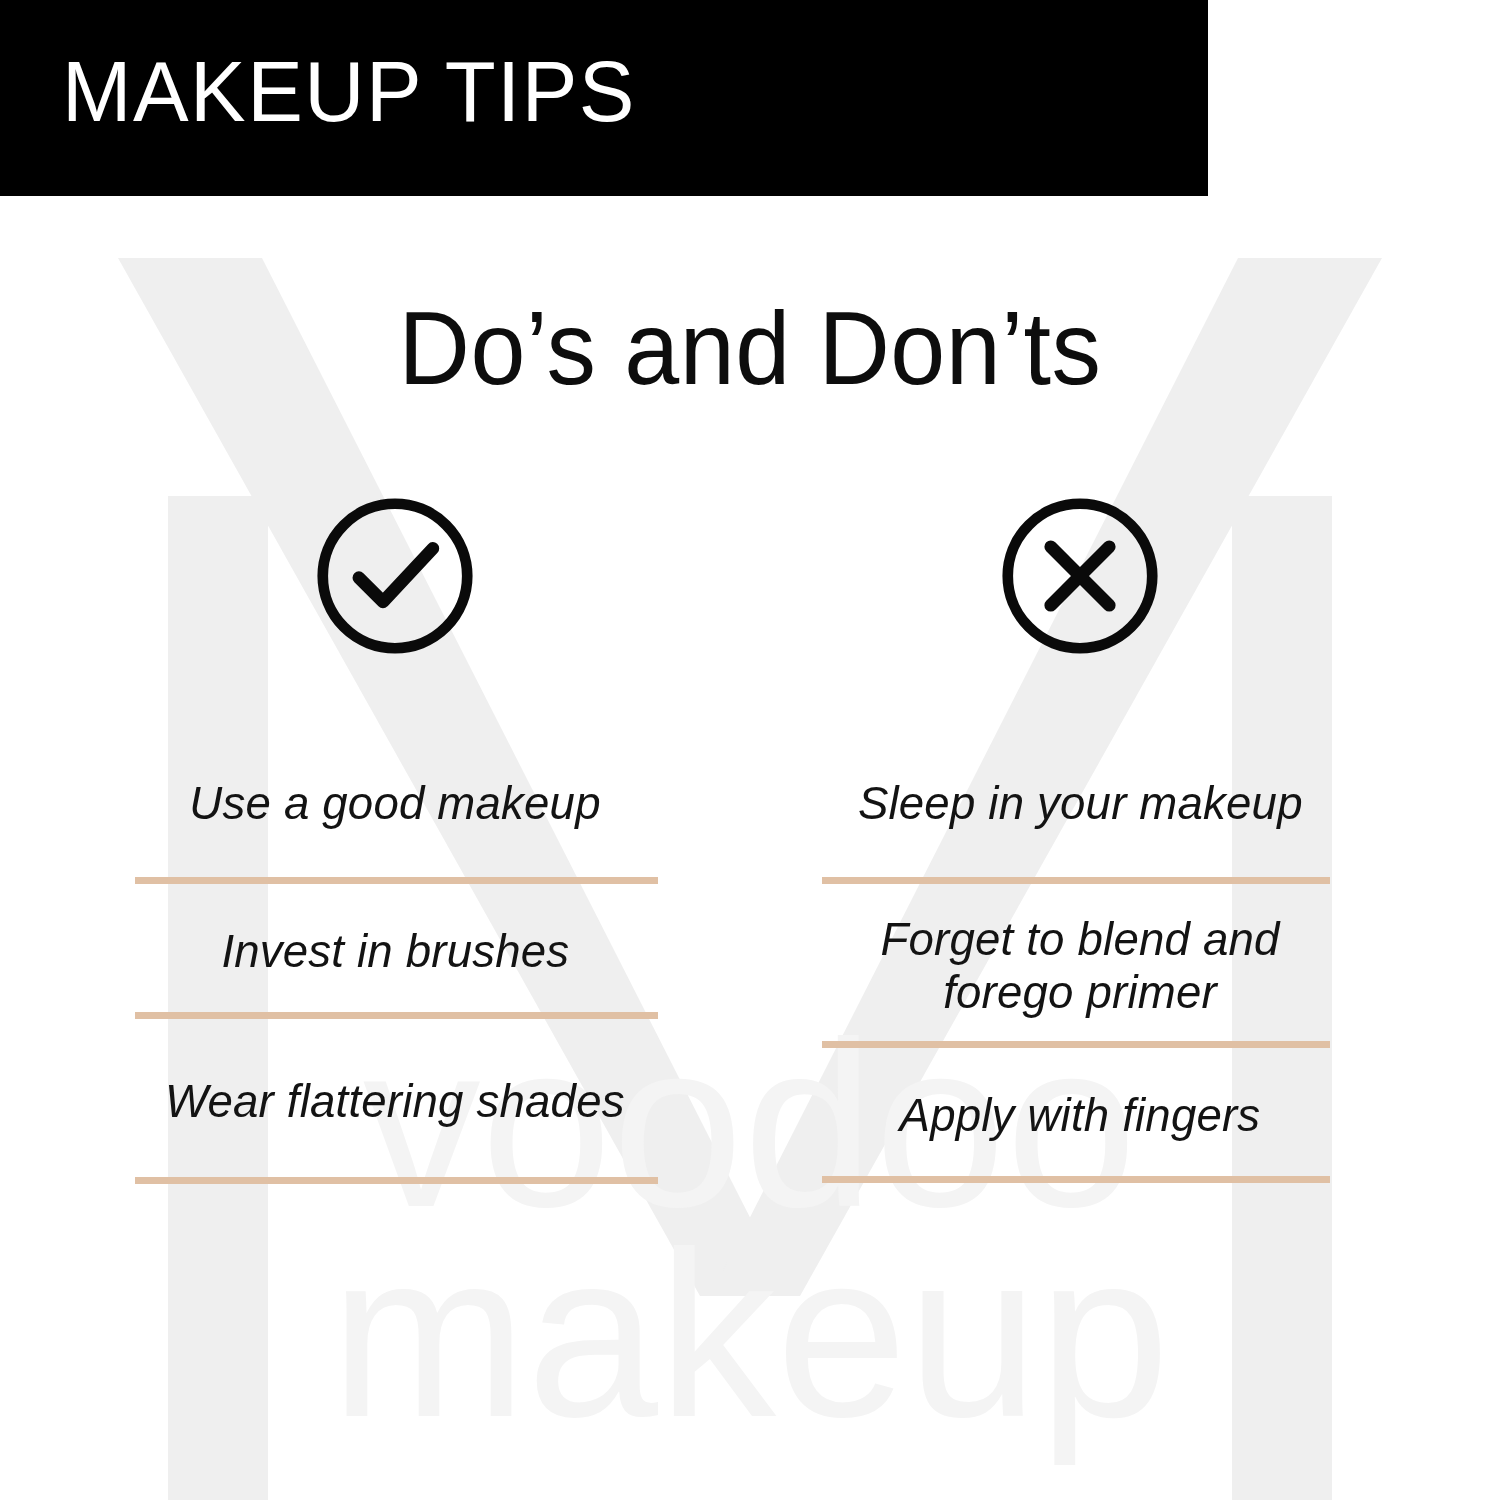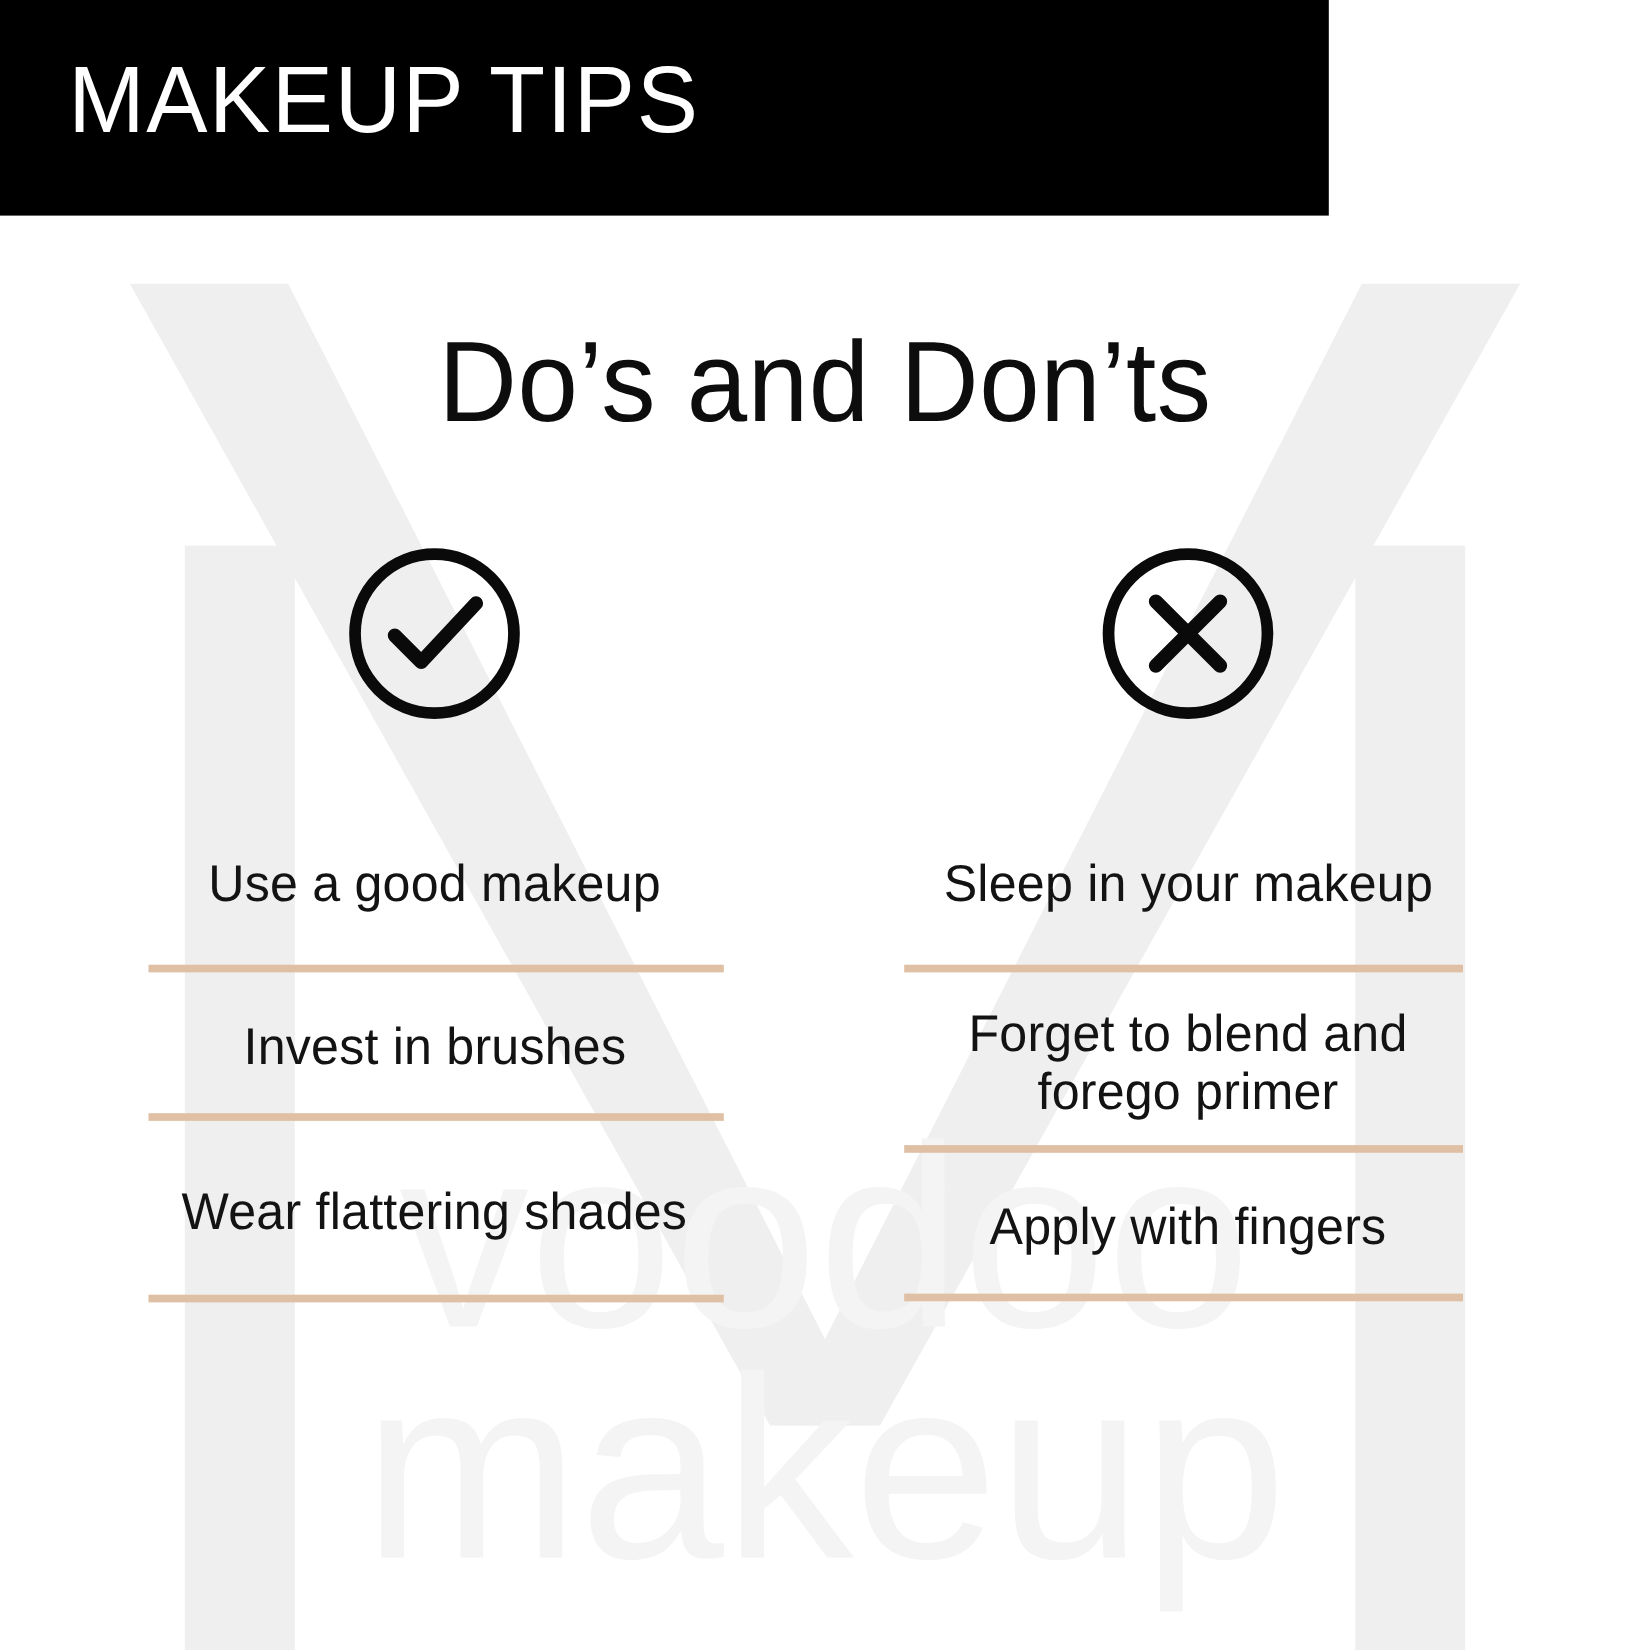--- a/index.html
+++ b/index.html
@@ -94,20 +94,21 @@
     display: flex;
     align-items: center;
     justify-content: center;
   }
   .icon-svg { display: block; }
 
   .rows {
     position: relative;
     margin-top: 56px;
     width: 560px;
+    font-style: italic;
   }
 
   .row {
     position: relative;
     width: 560px;
     display: flex;
     align-items: center;
     justify-content: center;
     text-align: center;
     box-sizing: border-box;

